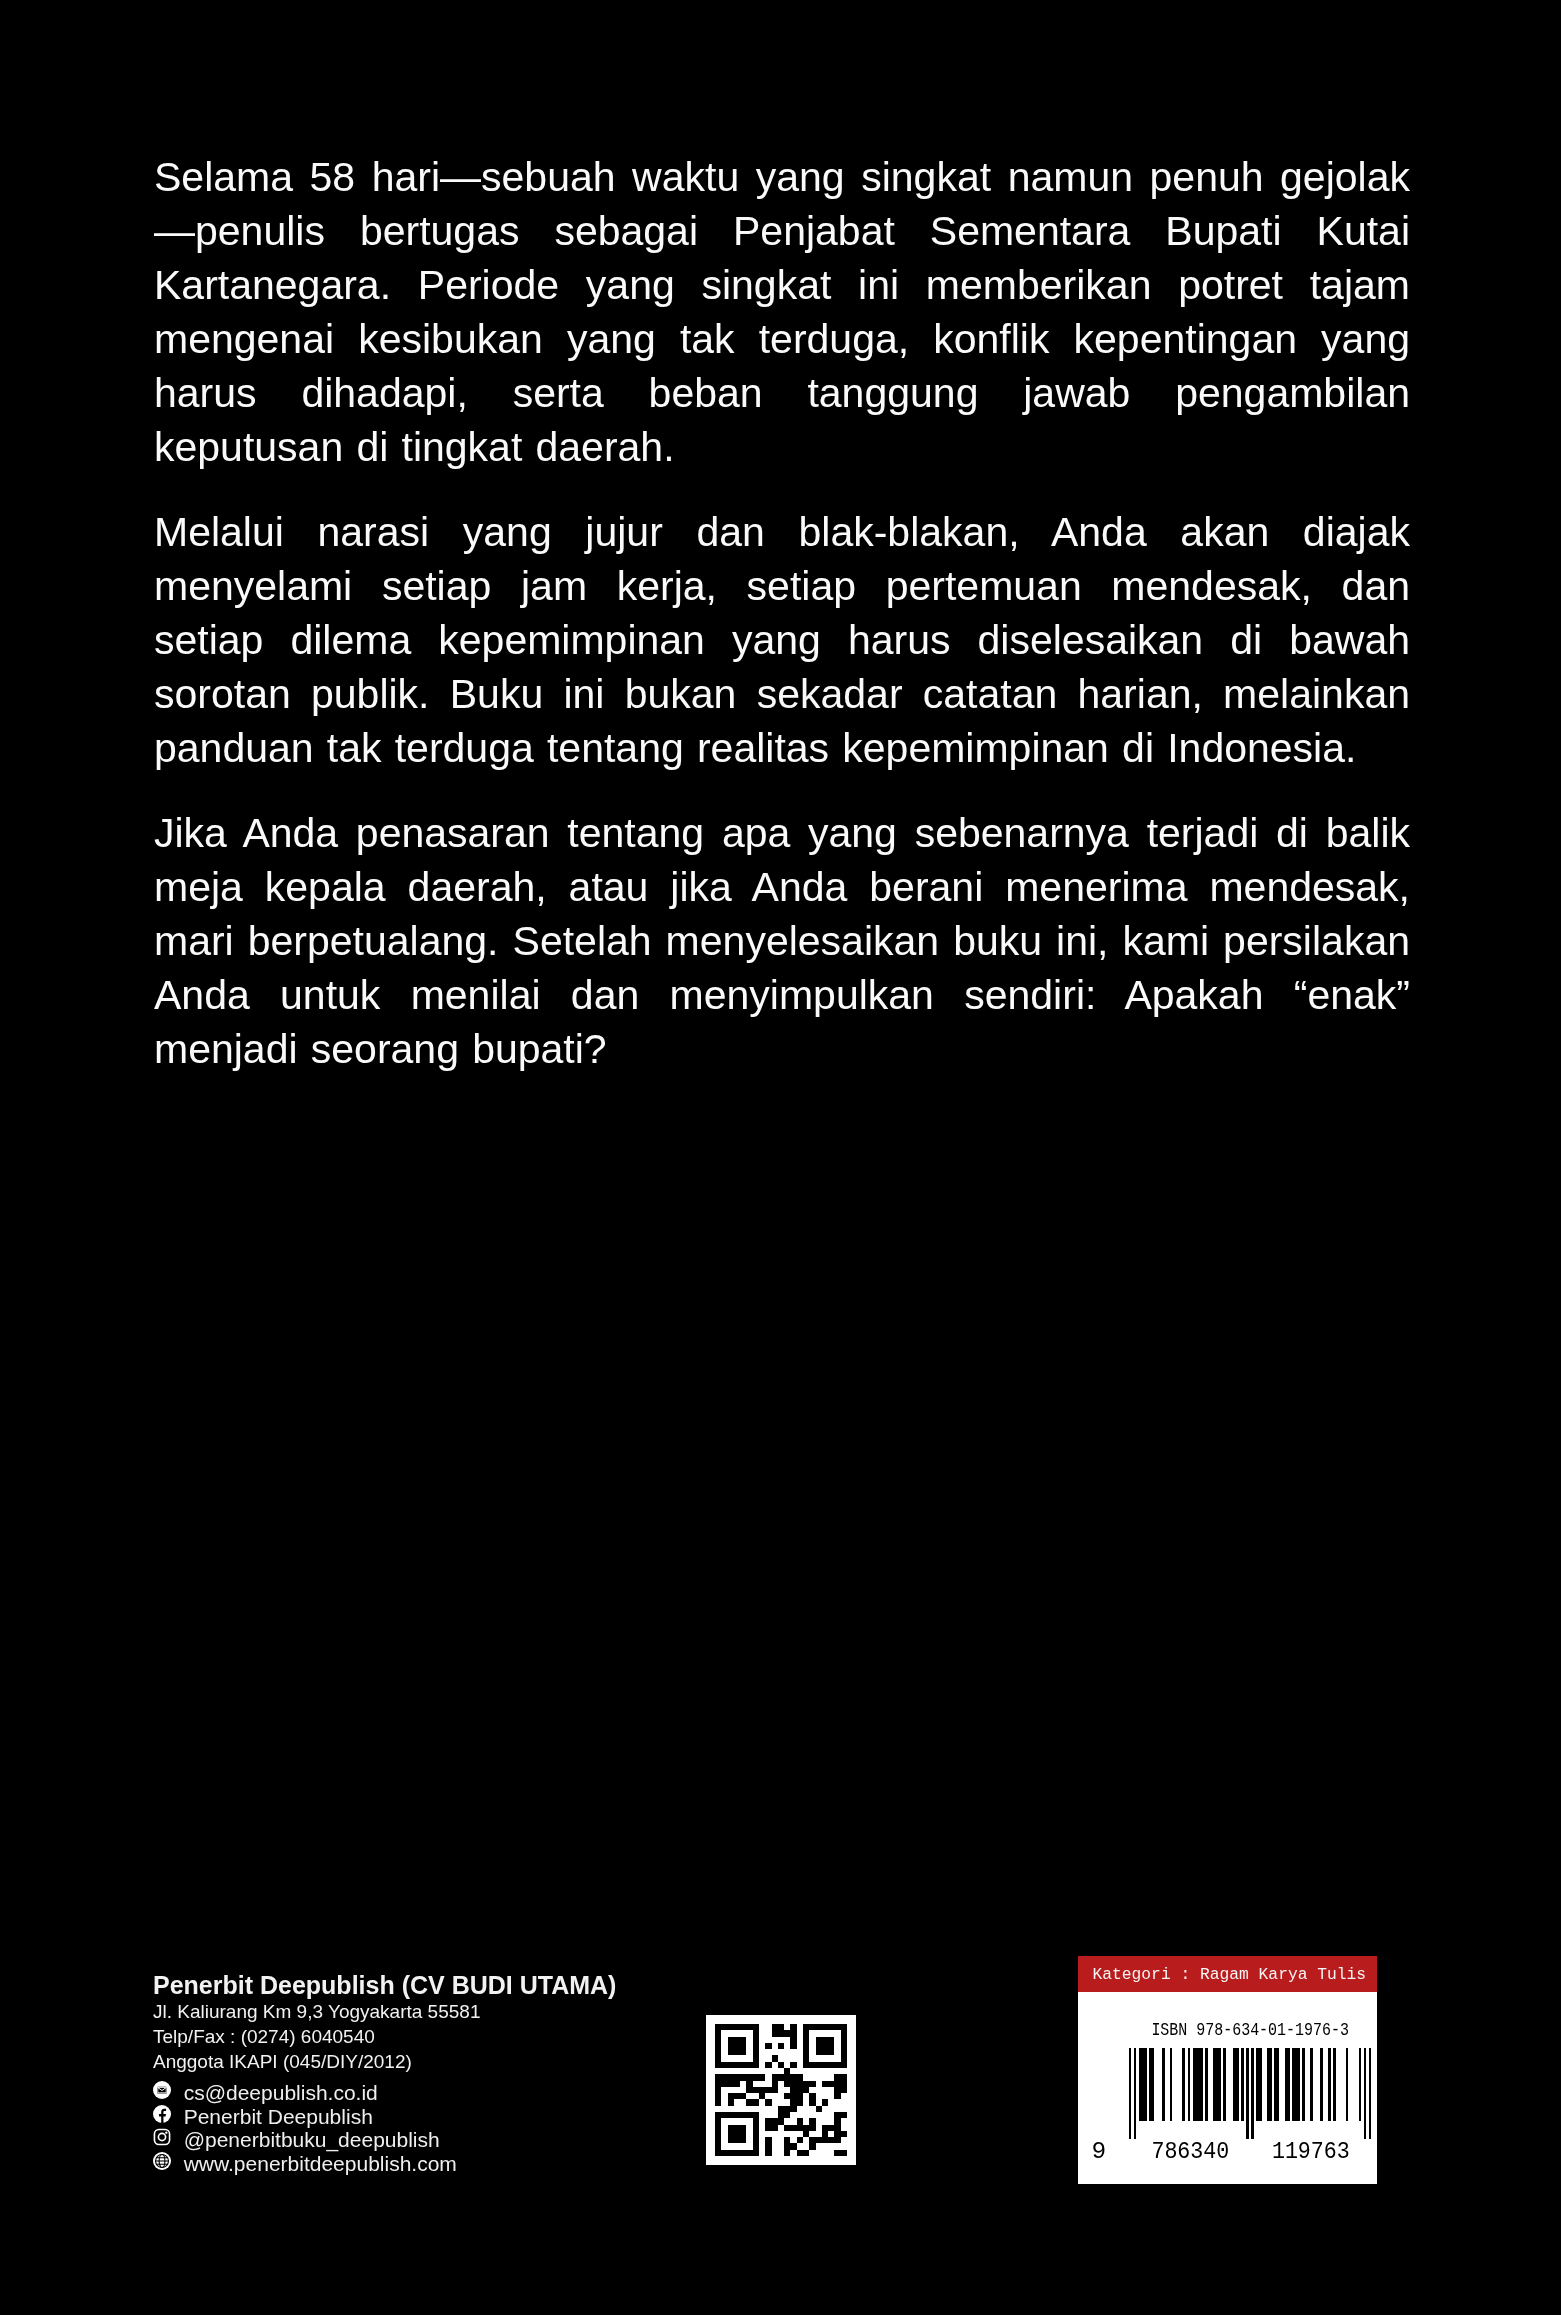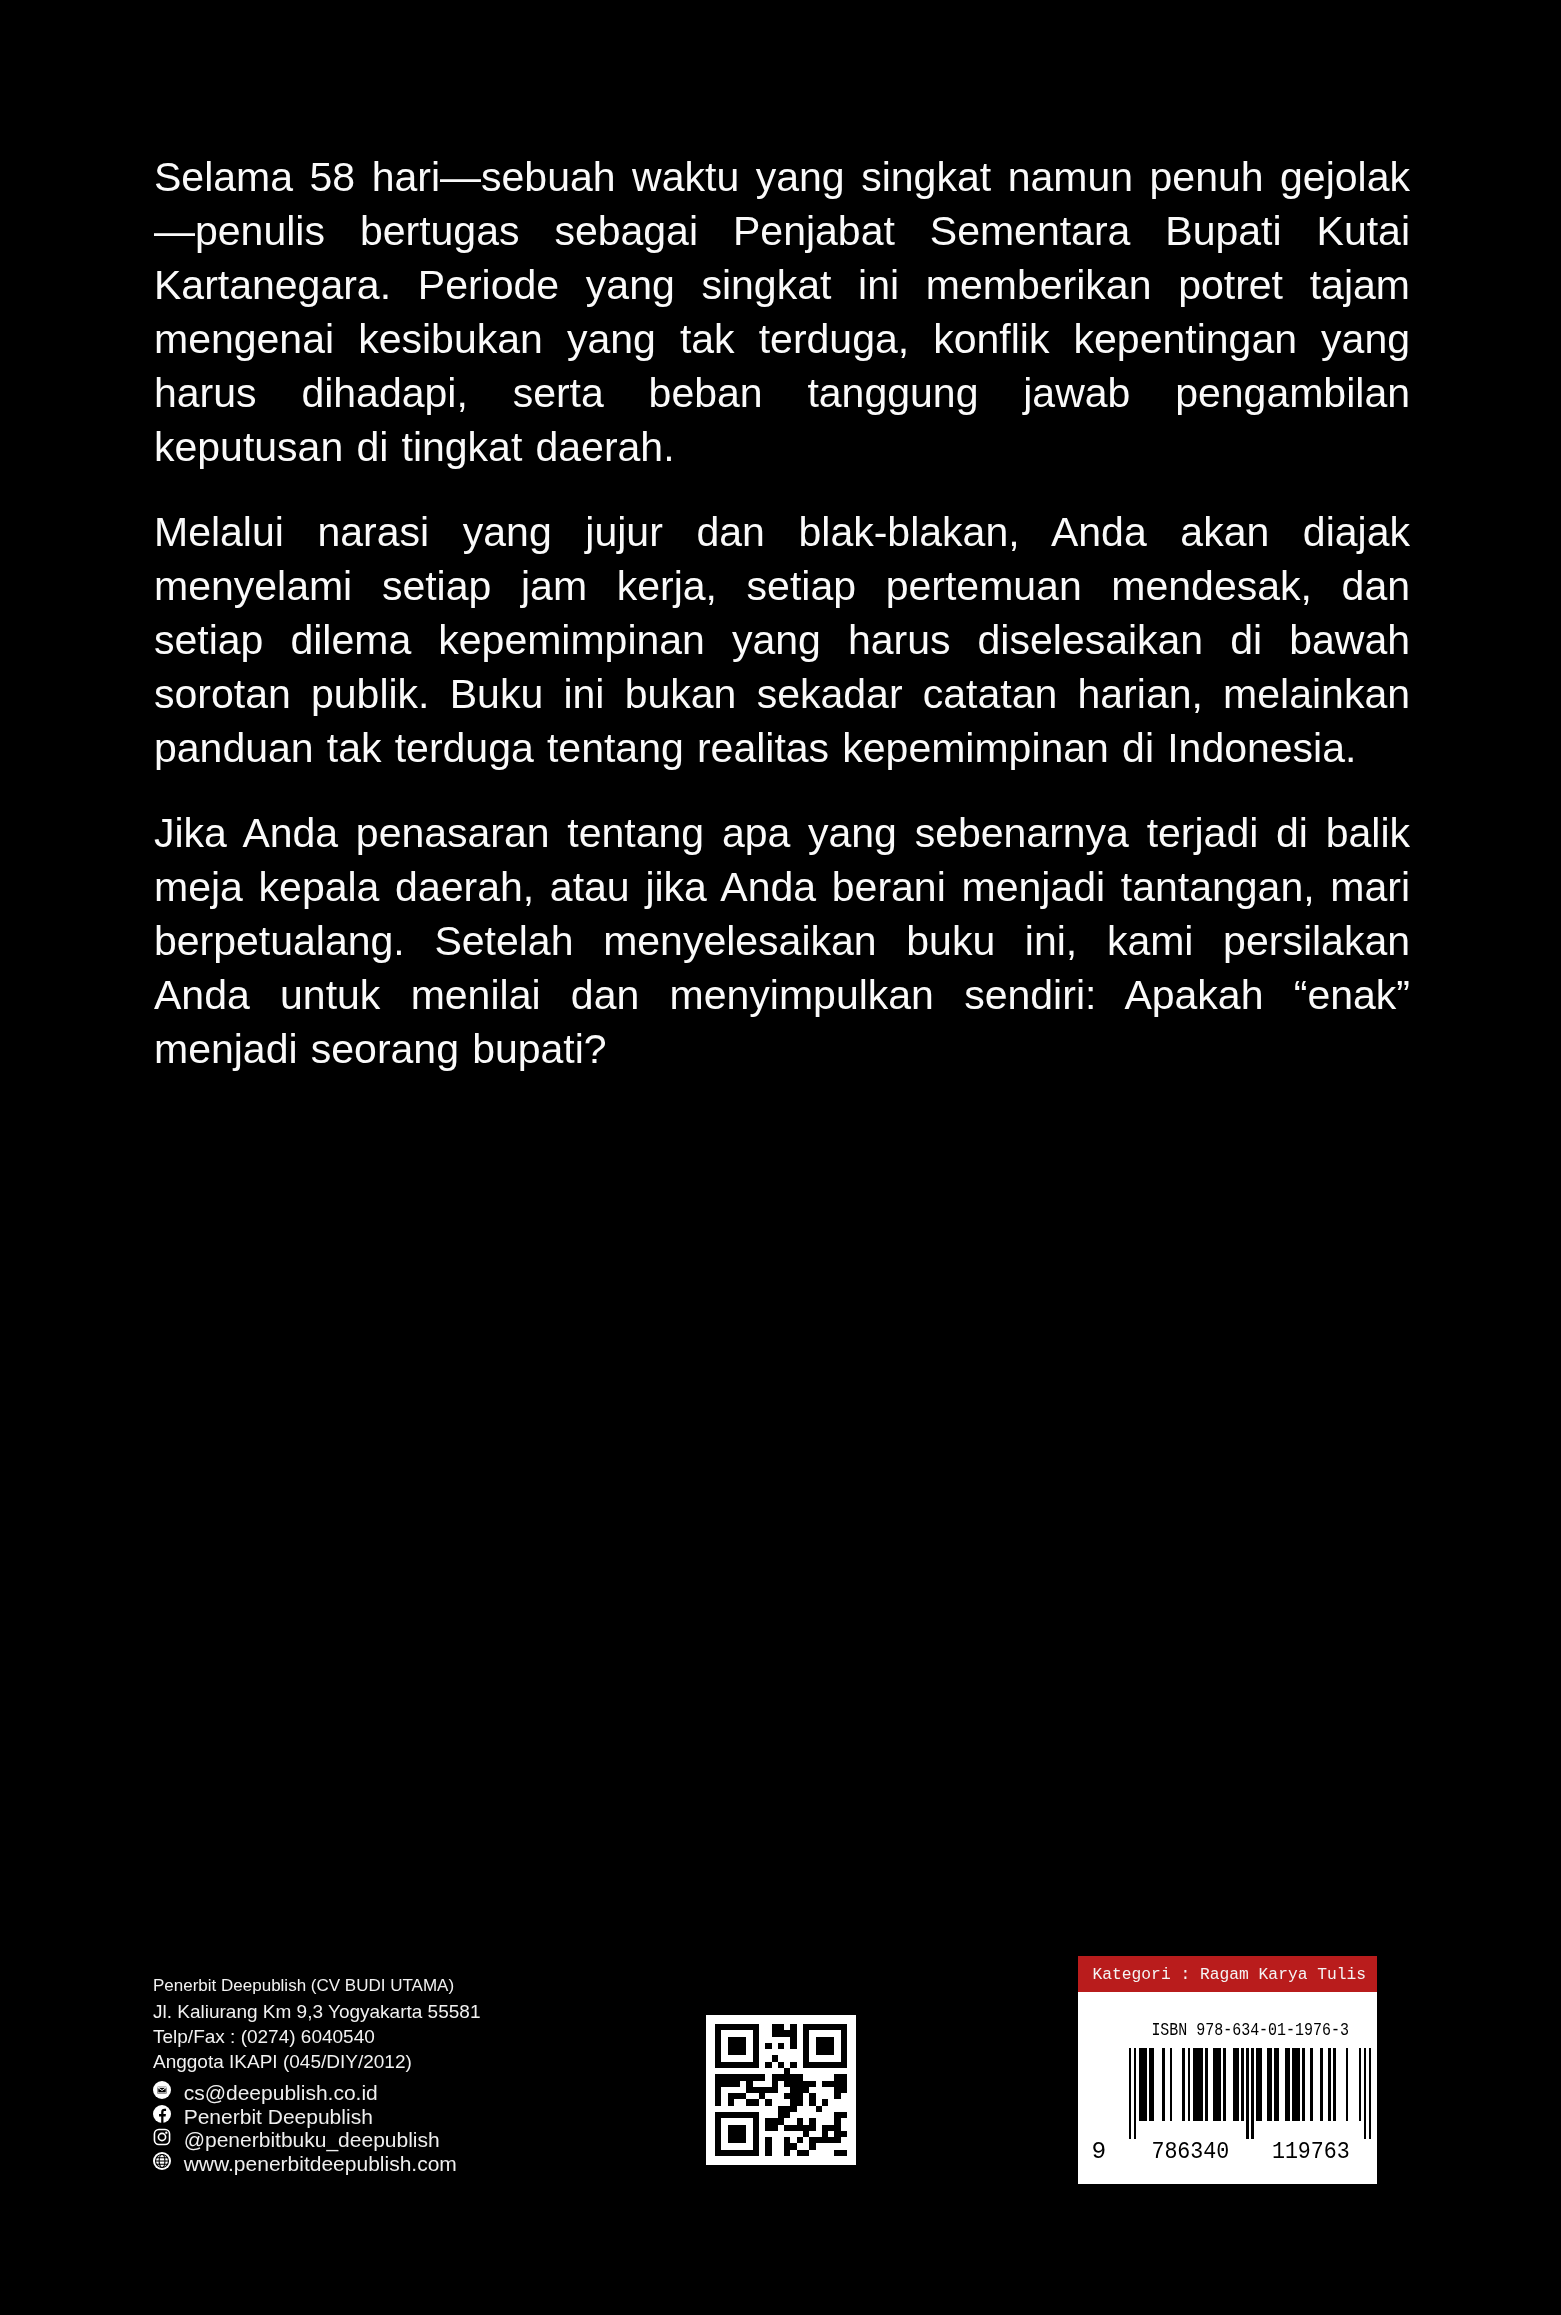--- a/index.html
+++ b/index.html
@@ -20,21 +20,21 @@
     word-spacing:1.8px;
   }
   .synopsis p{margin:0 0 31px 0;}
   .synopsis p:last-child{margin-bottom:0;}
 
   
   .publisher{
     position:absolute;left:153px;top:1972px;width:561px;
     color:#f2f2f2;
   }
-  .pub-name{font-size:17px;font-weight:normal;line-height:27px;}
+  .pub-name{font-size:25px;font-weight:bold;line-height:27px;}
   .pub-line{font-size:19px;line-height:25px;}
   .contacts{list-style:none;margin:7.2px 0 0 0;padding:0;}
   .contacts li{
     display:flex;align-items:flex-start;
     height:23.5px;
   }
   .cicon{
     width:18px;height:18px;flex:0 0 18px;
     margin-right:12.7px;
     display:inline-flex;align-items:center;justify-content:center;
@@ -78,21 +78,21 @@
   }
 </style>
 </head>
 <body>
 
 <div class="page">
 
   <main class="synopsis">
     <p>Selama 58 hari—sebuah waktu yang singkat namun penuh gejolak—penulis bertugas sebagai Penjabat Sementara Bupati Kutai Kartanegara. Periode yang singkat ini memberikan potret tajam mengenai kesibukan yang tak terduga, konflik kepentingan yang harus dihadapi, serta beban tanggung jawab pengambilan keputusan di tingkat daerah.</p>
     <p>Melalui narasi yang jujur dan blak-blakan, Anda akan diajak menyelami setiap jam kerja, setiap pertemuan mendesak, dan setiap dilema kepemimpinan yang harus diselesaikan di bawah sorotan publik. Buku ini bukan sekadar catatan harian, melainkan panduan tak terduga tentang realitas kepemimpinan di Indonesia.</p>
-    <p>Jika Anda penasaran tentang apa yang sebenarnya terjadi di balik meja kepala daerah, atau jika Anda berani menjadi tantangan, mari berpetualang. Setelah menyelesaikan buku ini, kami persilakan Anda untuk menilai dan menyimpulkan sendiri: Apakah “enak” menjadi seorang bupati?</p>
+    <p>Jika Anda penasaran tentang apa yang sebenarnya terjadi di balik meja kepala daerah, atau jika Anda berani menerima mendesak, mari berpetualang. Setelah menyelesaikan buku ini, kami persilakan Anda untuk menilai dan menyimpulkan sendiri: Apakah “enak” menjadi seorang bupati?</p>
   </main>
 
   <footer class="publisher">
     <div class="pub-name">Penerbit Deepublish (CV BUDI UTAMA)</div>
     <div class="pub-line">Jl. Kaliurang Km 9,3 Yogyakarta 55581</div>
     <div class="pub-line">Telp/Fax : (0274) 6040540</div>
     <div class="pub-line">Anggota IKAPI (045/DIY/2012)</div>
 
     <ul class="contacts">
       <li>

